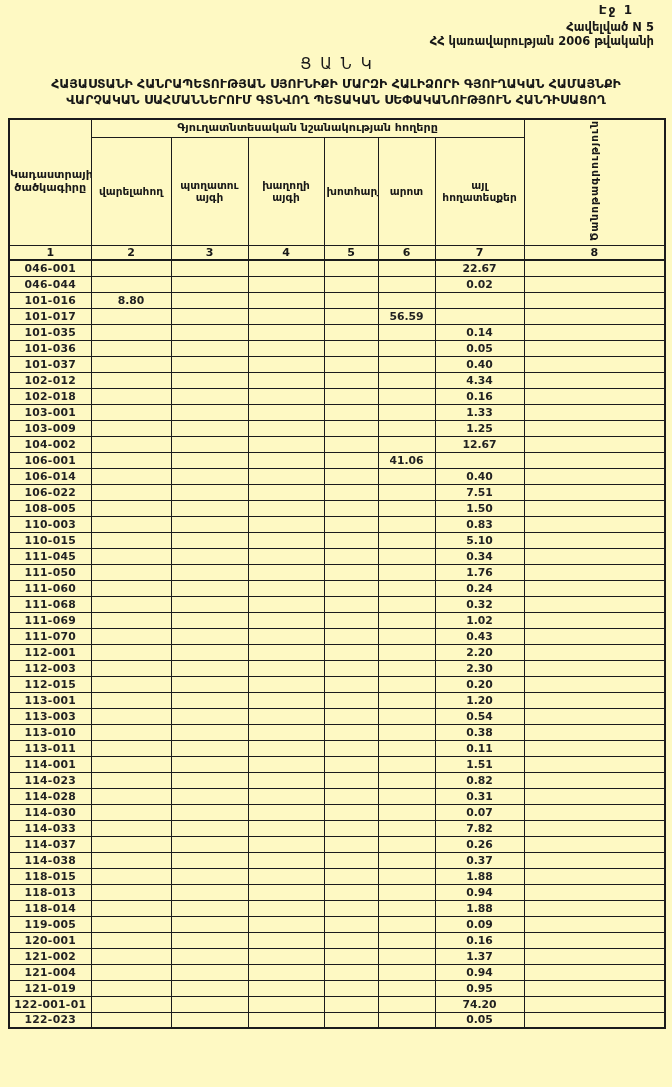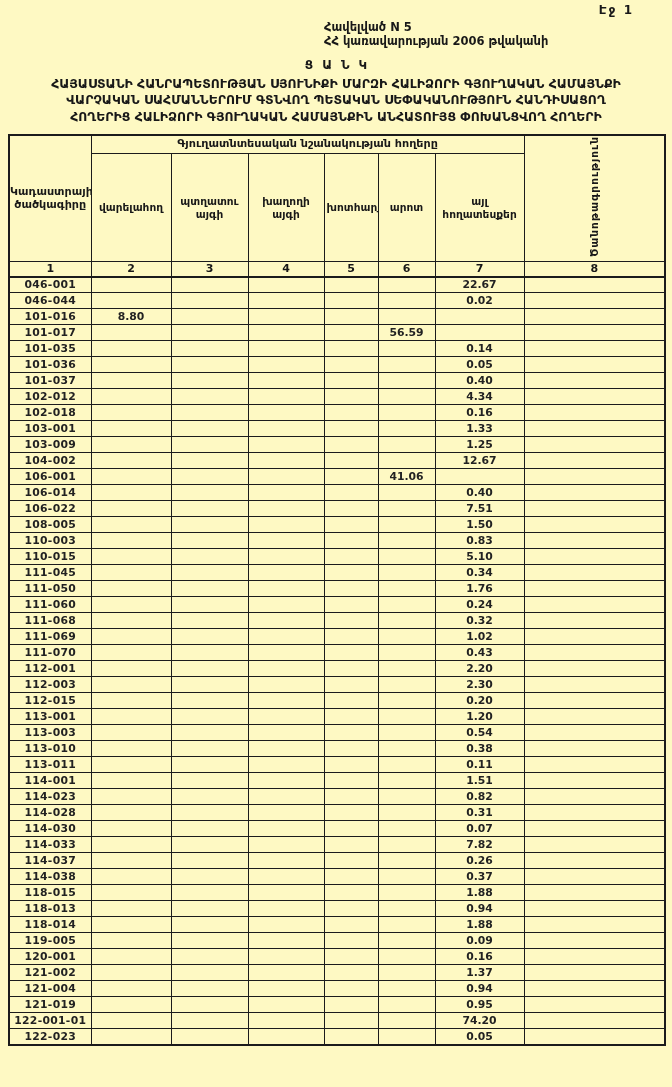--- a/index.html
+++ b/index.html
@@ -16,30 +16,30 @@
     padding-top: 3px;
     background: #fef9c3;
   }
   .page-label {
     position: absolute; top: 3px; right: 38px;
     font-size: 12px; font-weight: bold; letter-spacing: 2px;
   }
   .appendix {
     margin-top: 17px;
     margin-right: 18px;
-    text-align: left;
+    text-align: right;
     float: right;
     width: 330px;
     font-size: 11.5px; font-weight: bold;
     line-height: 1.22;
   }
   .title-wrap { clear: both; padding-top: 6px; text-align: center; }
   .doc-title {
     display: inline-block;
-    font-size: 12px; font-weight: bold;
+    font-size: 15px; font-weight: normal;
     letter-spacing: 9px; padding-left: 9px;
   }
   .subtitle {
     margin-top: 3px;
     text-align: center;
     font-size: 12.4px; font-weight: bold;
     line-height: 1.32;
   }
   table {
     margin: 9px 8px 0 8px;
@@ -106,21 +106,20 @@
     <div>ՀՀ կառավարության 2006 թվականի</div>
   </div>
 
   <div class="title-wrap">
     <span class="doc-title">ՑԱՆԿ</span>
   </div>
 
   <div class="subtitle">
     <div>ՀԱՅԱՍՏԱՆԻ ՀԱՆՐԱՊԵՏՈՒԹՅԱՆ ՍՅՈՒՆԻՔԻ ՄԱՐԶԻ ՀԱԼԻՁՈՐԻ ԳՅՈՒՂԱԿԱՆ  ՀԱՄԱՅՆՔԻ</div>
     <div>ՎԱՐՉԱԿԱՆ ՍԱՀՄԱՆՆԵՐՈՒՄ  ԳՏՆՎՈՂ  ՊԵՏԱԿԱՆ ՍԵՓԱԿԱՆՈՒԹՅՈՒՆ  ՀԱՆԴԻՍԱՑՈՂ</div>
-    <div>ՀՈՂԵՐԻՑ ՀԱԼԻՁՈՐԻ ԳՅՈՒՂԱԿԱՆ ՀԱՄԱՅՆՔԻՆ ԱՆՀԱՏՈՒՅՑ ՓՈԽԱՆՑՎՈՂ ՀՈՂԵՐԻ</div>
   </div>
 
   <table>
     <colgroup>
       <col class="c1">
         <col class="c2">
         <col class="c3">
         <col class="c4">
       <col class="c5">
         <col class="c6">

